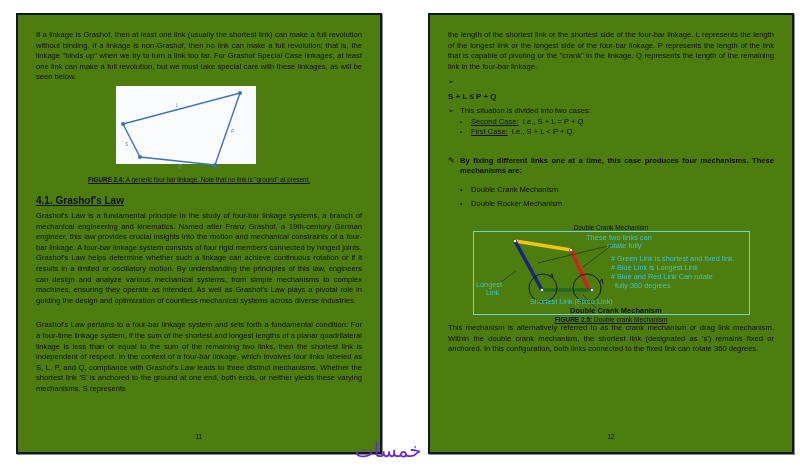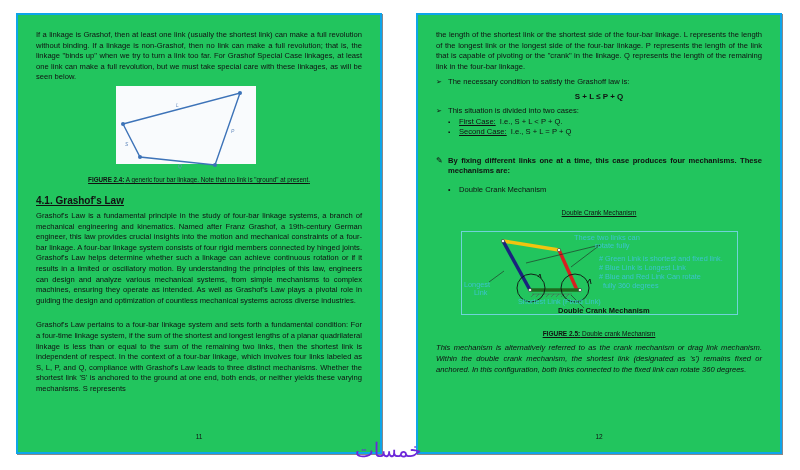--- a/index.html
+++ b/index.html
@@ -2,48 +2,48 @@
 <html><head>
 <meta charset="utf-8">
 <style>
   html, body { margin: 0; padding: 0; }
   body {
     width: 800px; height: 470px; background: #ffffff; position: relative; overflow: hidden;
     font-family: "Liberation Sans", sans-serif; color: #111;
   }
   .page {
     position: absolute; top: 13px; height: 441px; width: 366px;
-    border: 2px solid #0ea5e9; box-shadow: 1px 1px 0 #888; background: #22c55e;
+    border: 2px solid #0f172a; box-shadow: 1px 1px 0 #888; background: #4d7c0f;
     box-sizing: border-box;
   }
   #page-left { left: 16px; }
-  #page-right { left: 416px; }
+  #page-right { left: 428px; }
   .content { position: absolute; left: 18px; right: 18px; top: 15px; }
   p { margin: 0; font-size: 7.6px; line-height: 10.6px; text-align: justify; }
   .para-gap { margin-top: 14px; }
   .figure1 { position: relative; height: 88px; margin-top: 3px; }
   .figure1 svg { position: absolute; left: 80px; top: 0; }
   .caption { font-size: 6.3px; text-align: center; text-decoration: underline; margin-top: 2px; }
   .caption b { font-weight: bold; }
   .section-title { font-size: 10px; font-weight: bold; text-decoration: underline; margin: 12px 0 5px 0; }
   .page-num { position: absolute; bottom: 12px; left: 0; right: 0; text-align: center; font-size: 6.5px; }
-  .formula { text-align: center; font-weight: bold; font-size: 8px; margin: 4px 0 5px 0; }
+  .formula { text-align: left; font-weight: bold; font-size: 8px; margin: 4px 0 5px 0; }
   .arrow-item { display: flex; font-size: 7.6px; line-height: 10.6px; }
   .arrow-item .mark { width: 12px; flex: none; font-size: 7px; }
   .sub-list { margin: 0 0 0 12px; padding: 0; list-style: none; }
   .sub-list li { font-size: 7.6px; line-height: 10.6px; display: flex; }
   .sub-list li .sq { width: 11px; flex: none; font-size: 6px; }
   .sub-list li u { margin-right: 2px; }
   .bold-item { display: flex; font-weight: bold; font-size: 7.6px; line-height: 10.6px; margin-top: 18px; text-align: justify; }
   .bold-item .mark { width: 12px; flex: none; font-weight: normal; font-size: 8px; }
   .mech-list { list-style: none; margin: 6px 0 0 12px; padding: 0; }
   .mech-list li { display: flex; font-size: 7.6px; line-height: 14.5px; }
   .mech-list li .dot { width: 11px; flex: none; font-size: 7px; }
   .fig-title { font-size: 6.5px; text-align: center; text-decoration: underline; margin-top: 12px; }
-  .figure2 { position: relative; width: 277px; height: 84px; margin: 15px auto; border: 1px solid #6fd3d8; box-sizing: border-box; }
+  .figure2 { position: relative; width: 277px; height: 84px; margin: 0 auto; border: 1px solid #6fd3d8; box-sizing: border-box; }
   .figure2 svg { position: absolute; left: 0; top: 0; }
   .fig2-cap { font-size: 6.5px; text-align: center; text-decoration: underline; margin-top: 1px; }
   .fig2-cap b { font-weight: bold; }
   .watermark { position: absolute; left: 355px; top: 438px; font-size: 20px; color: #6d28d9; font-family: Liberation Sans, sans-serif; letter-spacing: 1px; }
 </style>
 </head>
 <body>
 
 <div class="page" id="page-left">
   <div class="content">
@@ -73,48 +73,51 @@
   </div>
   <div class="page-num">11</div>
 </div>
 
 <div class="page" id="page-right">
   <div class="content">
     <p>the length of the shortest link or the shortest side of the four-bar linkage. L represents the length of the longest link or the longest side of the four-bar linkage. P represents the length of the link that is capable of pivoting or the "crank" in the linkage. Q represents the length of the remaining link in the four-bar linkage.</p>
 
     <div class="arrow-item" style="margin-top:5px;">
       <span class="mark">➢</span>
-      <span>The necessary condition to satisfy the Grashoff law is:</span>
     </div>
     <div class="formula">S + L ≤ P + Q</div>
 
     <div class="arrow-item">
       <span class="mark">➢</span>
       <span>This situation is divided into two cases:</span>
     </div>
     <ul class="sub-list">
       <li>
         <span class="sq">▪</span>
-        <span><u>First Case:</u><span> I.e., S + L &lt; P + Q.</span></span>
+        <span><u>Second Case:</u><span> I.e., S + L = P + Q</span></span>
       </li>
       <li>
         <span class="sq">▪</span>
-        <span><u>Second Case:</u><span> I.e., S + L = P + Q</span></span>
+        <span><u>First Case:</u><span> I.e., S + L &lt; P + Q.</span></span>
       </li>
     </ul>
 
     <div class="bold-item">
       <span class="mark">✎</span>
       <span>By fixing different links one at a time, this case produces four mechanisms. These mechanisms are:</span>
     </div>
 
     <ul class="mech-list">
       <li>
           <span class="dot">•</span>
           <span>Double Crank Mechanism</span>
+        </li>
+      <li>
+          <span class="dot">•</span>
+          <span>Double Rocker Mechanism</span>
         </li>
     </ul>
 
     <div class="fig-title">Double Crank Mechanism</div>
     <div class="figure2">
       <svg width="346" height="84" viewBox="0 0 346 84" font-family="Liberation Sans, sans-serif">
 
         <line x1="41" y1="9" x2="97" y2="18" stroke="#f1c40f" stroke-width="3.5"></line>
         <line x1="41" y1="9" x2="68" y2="58" stroke="#1a237e" stroke-width="3.5"></line>
         <line x1="97" y1="18" x2="115" y2="58" stroke="#d62020" stroke-width="3.5"></line>
@@ -147,18 +150,18 @@
         <text x="2" y="55" font-size="7.3" fill="#3cc3cc">Longest</text>
         <text x="12" y="63" font-size="7.3" fill="#3cc3cc">Link</text>
         <text x="56" y="72" font-size="7.3" fill="#3cc3cc">Shortest Link (Fixed Link)</text>
         <text x="96" y="81" font-size="7.5" font-weight="bold" fill="#111">Double Crank Mechanism</text>
       </svg>
     </div>
     <div class="fig2-cap">
       <b>FIGURE 2.5:</b><span> Double crank Mechanism</span>
     </div>
 
-    <p style="margin-top:6px;font-style:italic;">This mechanism is alternatively referred to as the crank mechanism or drag link mechanism. Within the double crank mechanism, the shortest link (designated as 's') remains fixed or anchored. In this configuration, both links connected to the fixed link can rotate 360 degrees.</p>
+    <p style="">This mechanism is alternatively referred to as the crank mechanism or drag link mechanism. Within the double crank mechanism, the shortest link (designated as 's') remains fixed or anchored. In this configuration, both links connected to the fixed link can rotate 360 degrees.</p>
   </div>
   <div class="page-num">12</div>
 </div>
 
 <div class="watermark">خمسات</div>
 
 </body></html>

